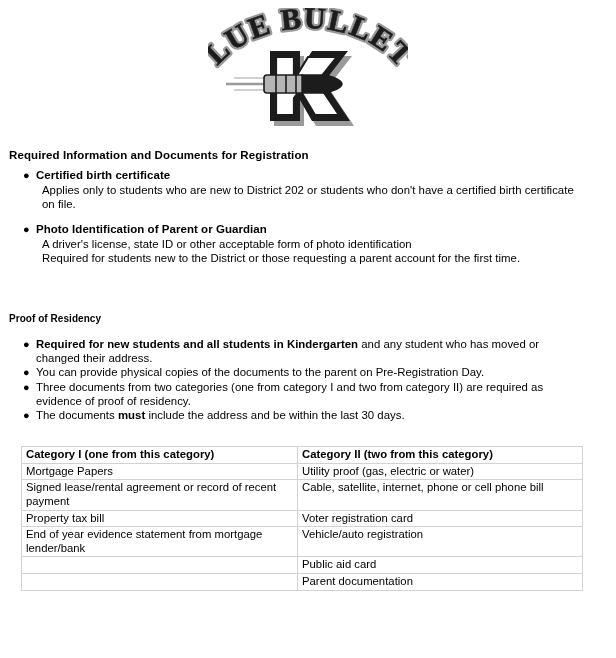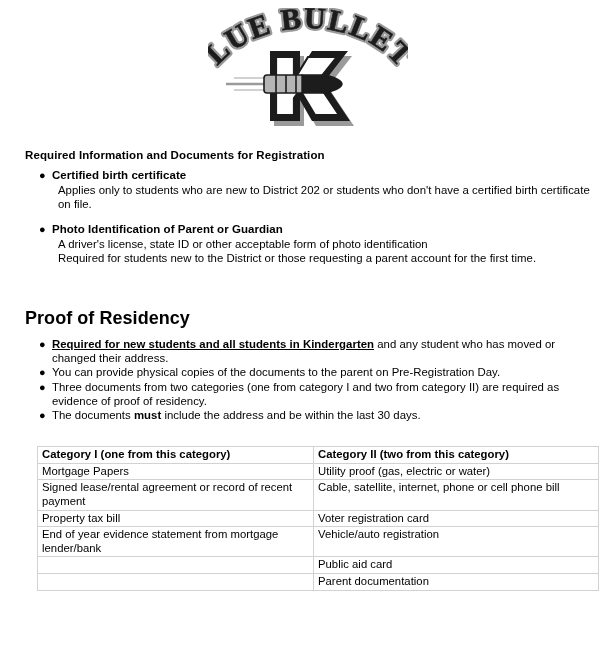--- a/index.html
+++ b/index.html
@@ -32,35 +32,35 @@
     height: 128px;
     display: flex;
     align-items: flex-start;
     justify-content: center;
   }
   .logo-svg { display: block; }
 
   
   .content {
     position: absolute;
-    left: 25px;
+    left: 9px;
     top: 148px;
     width: 566px;
   }
 
   .section-heading-sm {
     font-size: 11.5px;
     font-weight: bold;
     line-height: 14px;
     letter-spacing: 0.1px;
     margin: 0 0 6px 0;
   }
 
   .section-heading-lg {
-    font-size: 18px;
+    font-size: 10px;
     font-weight: bold;
     line-height: 19px;
     letter-spacing: 0.05px;
     margin: 0;
   }
 
   ul.doclist {
     list-style: none;
     margin: 0;
     padding: 0;
@@ -109,21 +109,20 @@
   }
   ul.reslist > li .bul {
     position: absolute;
     left: 14px;
     top: 0;
     font-size: 11px;
     line-height: 14.2px;
   }
   .u-bold-underline {
     font-weight: bold;
-    text-decoration: underline;
   }
   .b { font-weight: bold; }
 
   
   table.reg-table {
     border-collapse: collapse;
     table-layout: fixed;
     width: 561px;
     margin: 12px;
   }

